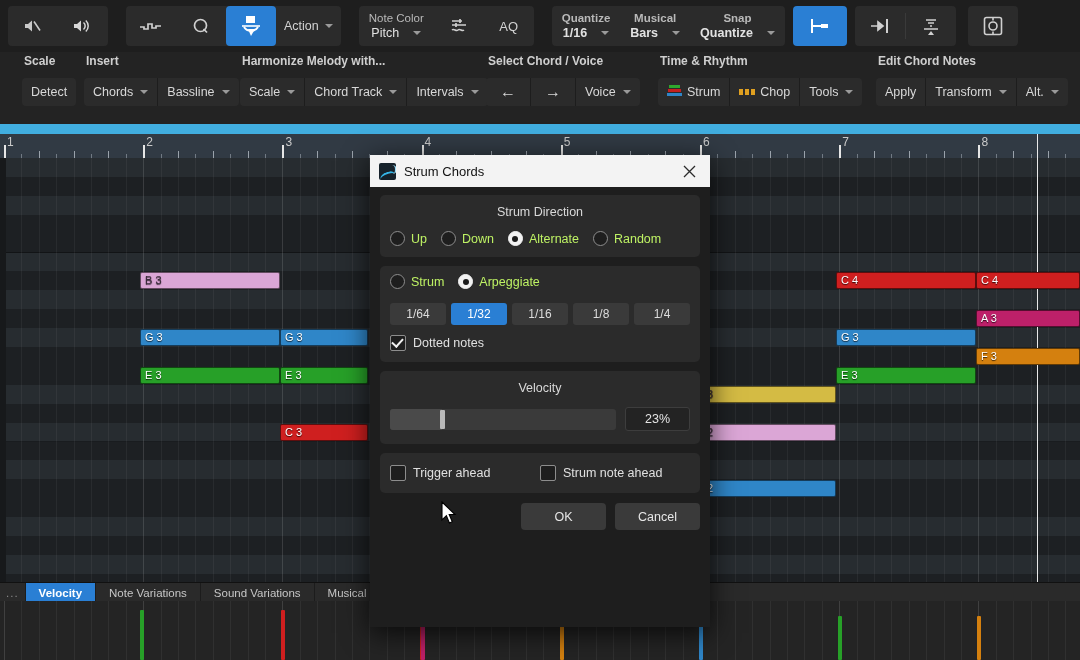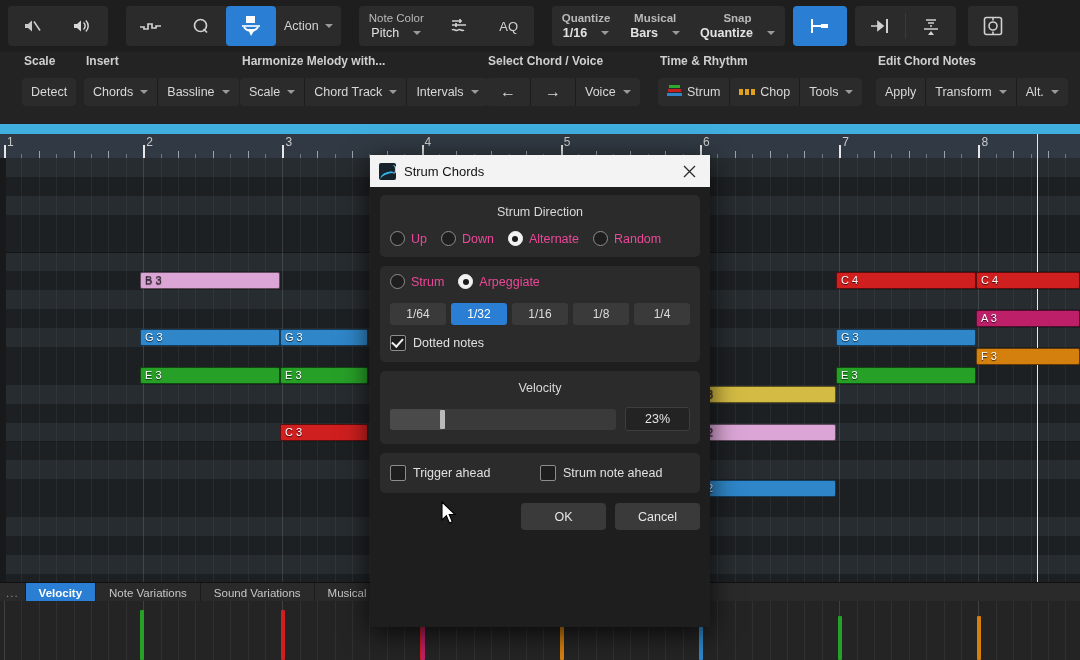--- a/index.html
+++ b/index.html
@@ -74,21 +74,21 @@
          border-top:2px solid #35b6e8;border-radius:60% 40% 0 0;transform:rotate(-16deg);}
   .dicon:after{content:"";position:absolute;left:8px;top:2px;width:8px;height:9px;
          border-right:2px solid #9fdcf3;border-radius:0 55% 55% 0;}
   .dtitletext{font-size:13px;color:#111;flex:1;}
   .dclose{width:30px;height:26px;display:flex;align-items:center;justify-content:center;
           color:#2b2b2b;font-size:16px;font-weight:300;}
   .dbody{padding:8px 10px 0 10px;}
   .panel{background:#2b2b2b;border-radius:5px;margin-bottom:9px;padding:8px 10px 11px 10px;}
   .ptitle{text-align:center;font-size:12.5px;color:#d9d9d9;margin:2px 0 12px 0;}
   .radiorow{display:flex;align-items:center;}
-  .radio{display:flex;align-items:center;margin-right:6px;font-size:12.5px;color:#ec4899;}
+  .radio{display:flex;align-items:center;margin-right:6px;font-size:12.5px;color:#bef264;}
   .rdot{width:13px;height:13px;border-radius:50%;border:1px solid #8d8d8d;background:#1e1e1e;
         margin-right:6px;position:relative;flex:none;}
   .rdot.on{background:#f2f2f2;border-color:#f2f2f2;}
   .rdot.on:after{content:"";position:absolute;left:3.5px;top:3.5px;width:6px;height:6px;
         border-radius:50%;background:#1b1b1b;}
   .segrow{display:flex;margin:14px 0 10px 0;gap:5px;}
   .seg{flex:1;height:22px;background:#3a3a3a;border-radius:3px;display:flex;align-items:center;
        justify-content:center;font-size:12px;color:#dcdcdc;}
   .seg.on{background:#2a7fd4;color:#fff;}
   .sliderrow{display:flex;align-items:center;gap:9px;margin-bottom:12px;}

